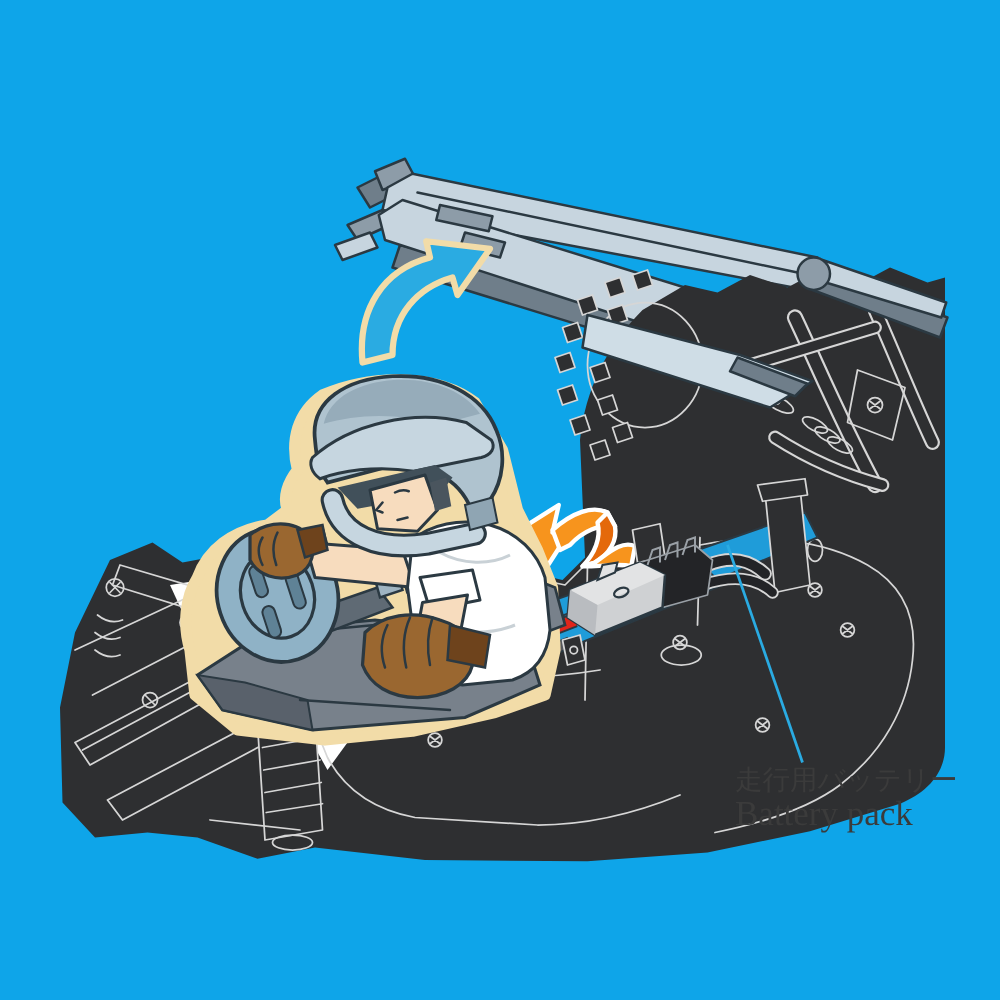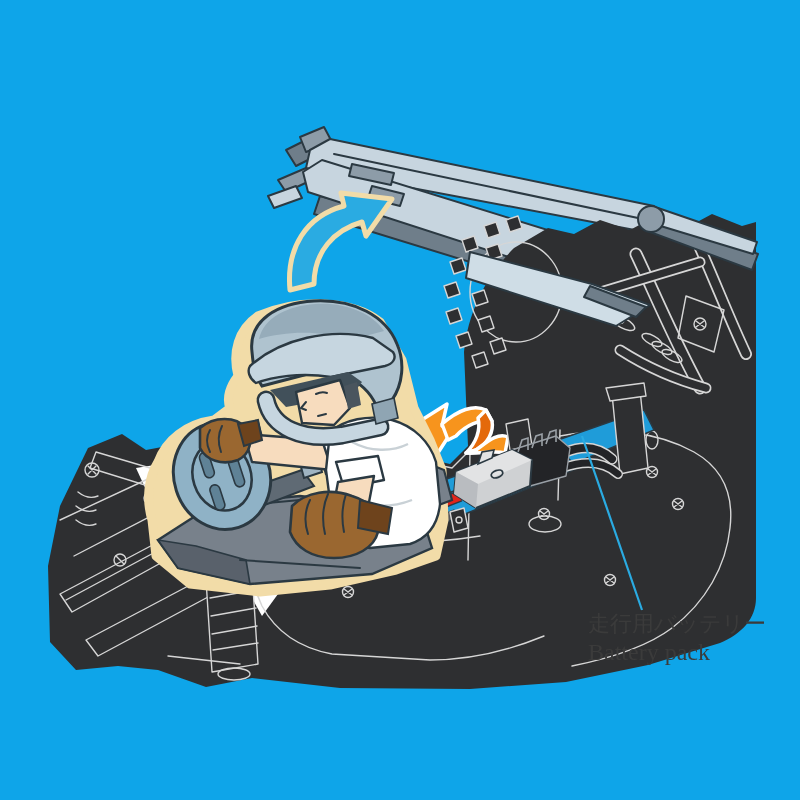--- a/index.html
+++ b/index.html
@@ -17,21 +17,21 @@
   .fm{fill:var(--frame_mid);stroke:var(--ink);stroke-width:2;stroke-linejoin:round;}
   .fd{fill:var(--frame_dark);stroke:var(--ink);stroke-width:2;stroke-linejoin:round;}
   .skin{fill:var(--skin);stroke:var(--ink);stroke-width:2.4;stroke-linejoin:round;}
   .shirt{fill:var(--shirt);stroke:var(--ink);stroke-width:2.4;stroke-linejoin:round;}
   .glove{fill:var(--glove);stroke:var(--ink);stroke-width:2.6;stroke-linejoin:round;}
   .inkl{stroke:var(--ink);fill:none;stroke-width:2;stroke-linecap:round;}
   .batt{fill:var(--battery_blue);stroke:var(--ink);stroke-width:1.6;stroke-linejoin:round;}
   .cream-stroke{stroke:var(--cream);}
   .label{position:absolute;left:588px;top:610px;color:var(--label_text);
          font-size:22px;line-height:28px;white-space:nowrap;}
-  .label .en{font-size:24px;}
+  .label .en{font-size:28px;}
 </style>
 </head>
 <body>
 
 <div class="stage">
 <svg width="800" height="800" viewBox="0 0 800 800">
 
   <g>
     <polygon class="fd" points="286,150 318,134 328,150 296,166"></polygon>
     <polygon class="fm" points="300,137 324,127 332,142 306,152"></polygon>

